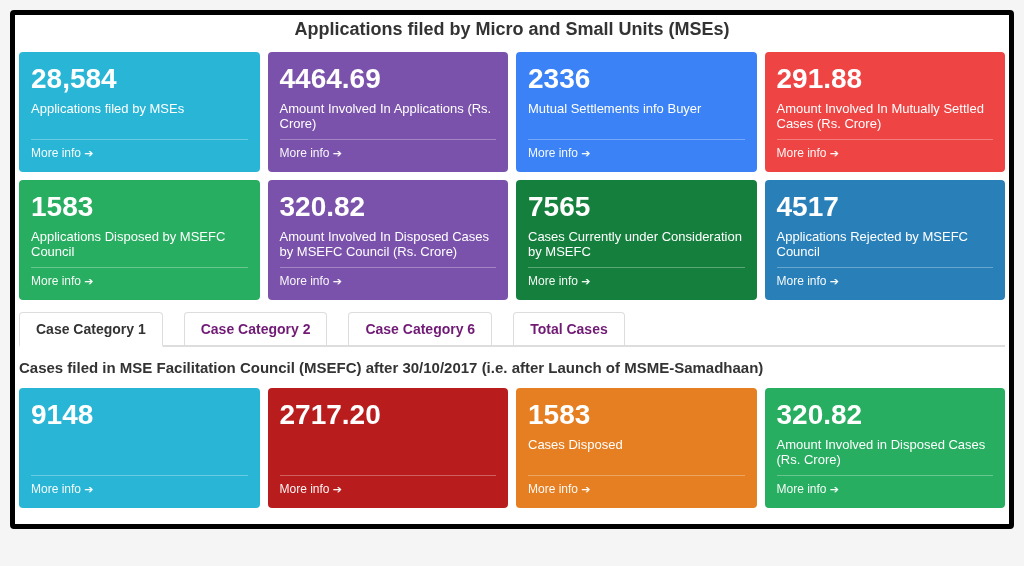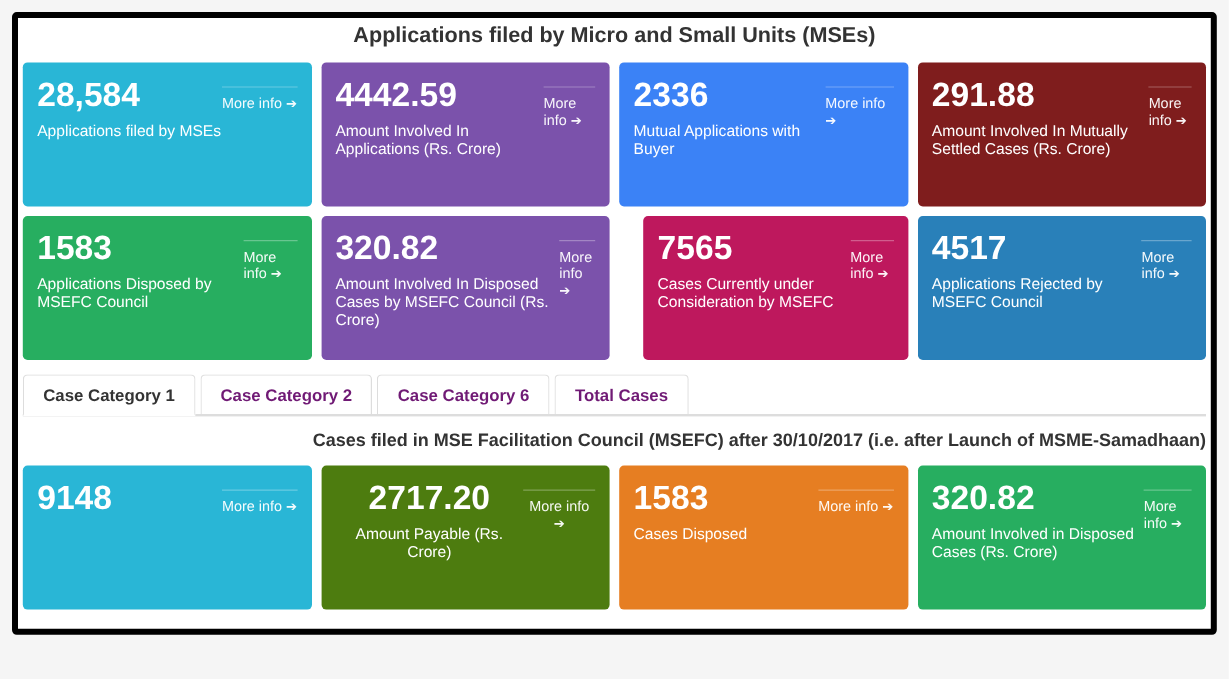--- a/index.html
+++ b/index.html
@@ -27,21 +27,21 @@
     .cards-grid {
       display: grid;
       grid-template-columns: repeat(4, 1fr);
       gap: 8px;
       margin-bottom: 12px;
     }
     .card {
       border-radius: 4px;
       padding: 12px;
       display: flex;
-      flex-direction: row;
+      flex-direction: column;
       justify-content: space-between;
       min-height: 120px;
       position: relative;
       overflow: hidden;
     }
     .card-value {
       font-size: 28px;
       font-weight: bold;
       color: #fff;
       line-height: 1.1;
@@ -59,38 +59,38 @@
       font-size: 12px;
       color: rgba(255,255,255,0.95);
       cursor: pointer;
     }
     .arrow-icon { font-size: 11px; }
 
     
     .card-blue { background: #29b6d6; }
     .card-purple { background: #7b52ab; }
     .card-orange { background: #3b82f6; }
-    .card-gold { background: #7f1d1d; }
+    .card-gold { background: #ef4444; }
     .card-green { background: #27ae60; }
     .card-purple2 { background: #7b52ab; }
-    .card-teal { background: #be185d; margin-left: 20px; }
-    .card-blue2 { background: #2980b9; gap: 16px; }
+    .card-teal { background: #15803d; }
+    .card-blue2 { background: #2980b9; }
 
     
     .card-cyan { background: #29b6d6; }
-    .card-red { background: #4d7c0f; text-align: center; }
+    .card-red { background: #b91c1c; }
     .card-amber { background: #e67e22; }
     .card-green2 { background: #27ae60; }
 
     
     .tabs-container {
       border-bottom: 2px solid #ddd;
       margin-bottom: 12px;
       display: flex;
-      gap: 0;
+      gap: 17px;
     }
     .tab {
       padding: 8px 16px;
       cursor: pointer;
       font-size: 14px;
       font-weight: bold;
       border: 1px solid #ddd;
       border-bottom: none;
       border-radius: 4px 4px 0 0;
       background: #fff;
@@ -102,49 +102,49 @@
       color: #333;
       border-bottom: 2px solid #fff;
       margin-bottom: -2px;
     }
 
     .bottom-section-title {
       font-size: 15px;
       font-weight: bold;
       color: #333;
       margin-bottom: 12px;
-      text-align: right;
+      text-align: left;
     }
   </style>
 </head>
 <body>
 
 <div class="main-container">
 
   <div class="section-title">Applications filed by Micro and Small Units (MSEs)</div>
 
   <div class="cards-grid" id="top-cards-grid">
       <div class="card card-blue">
     <div>
       <div class="card-value">28,584</div>
       <div class="card-label">Applications filed by MSEs</div>
     </div>
     <div class="card-footer">More info <span class="arrow-icon">➔</span></div>
   </div>
       <div class="card card-purple">
     <div>
-      <div class="card-value">4442.59</div>
+      <div class="card-value">4464.69</div>
       <div class="card-label">Amount Involved In Applications (Rs. Crore)</div>
     </div>
     <div class="card-footer">More info <span class="arrow-icon">➔</span></div>
   </div>
       <div class="card card-orange">
     <div>
       <div class="card-value">2336</div>
-      <div class="card-label">Mutual Applications with Buyer</div>
+      <div class="card-label">Mutual Settlements info Buyer</div>
     </div>
     <div class="card-footer">More info <span class="arrow-icon">➔</span></div>
   </div>
       <div class="card card-gold">
     <div>
       <div class="card-value">291.88</div>
       <div class="card-label">Amount Involved In Mutually Settled Cases (Rs. Crore)</div>
     </div>
     <div class="card-footer">More info <span class="arrow-icon">➔</span></div>
   </div>
@@ -189,21 +189,20 @@
   <div class="cards-grid" id="bottom-cards-grid">
       <div class="card card-cyan">
     <div>
       <div class="card-value">9148</div>
     </div>
     <div class="card-footer">More info <span class="arrow-icon">➔</span></div>
   </div>
       <div class="card card-red">
     <div>
       <div class="card-value">2717.20</div>
-      <div class="card-label">Amount Payable (Rs. Crore)</div>
     </div>
     <div class="card-footer">More info <span class="arrow-icon">➔</span></div>
   </div>
       <div class="card card-amber">
     <div>
       <div class="card-value">1583</div>
       <div class="card-label">Cases Disposed</div>
     </div>
     <div class="card-footer">More info <span class="arrow-icon">➔</span></div>
   </div>

